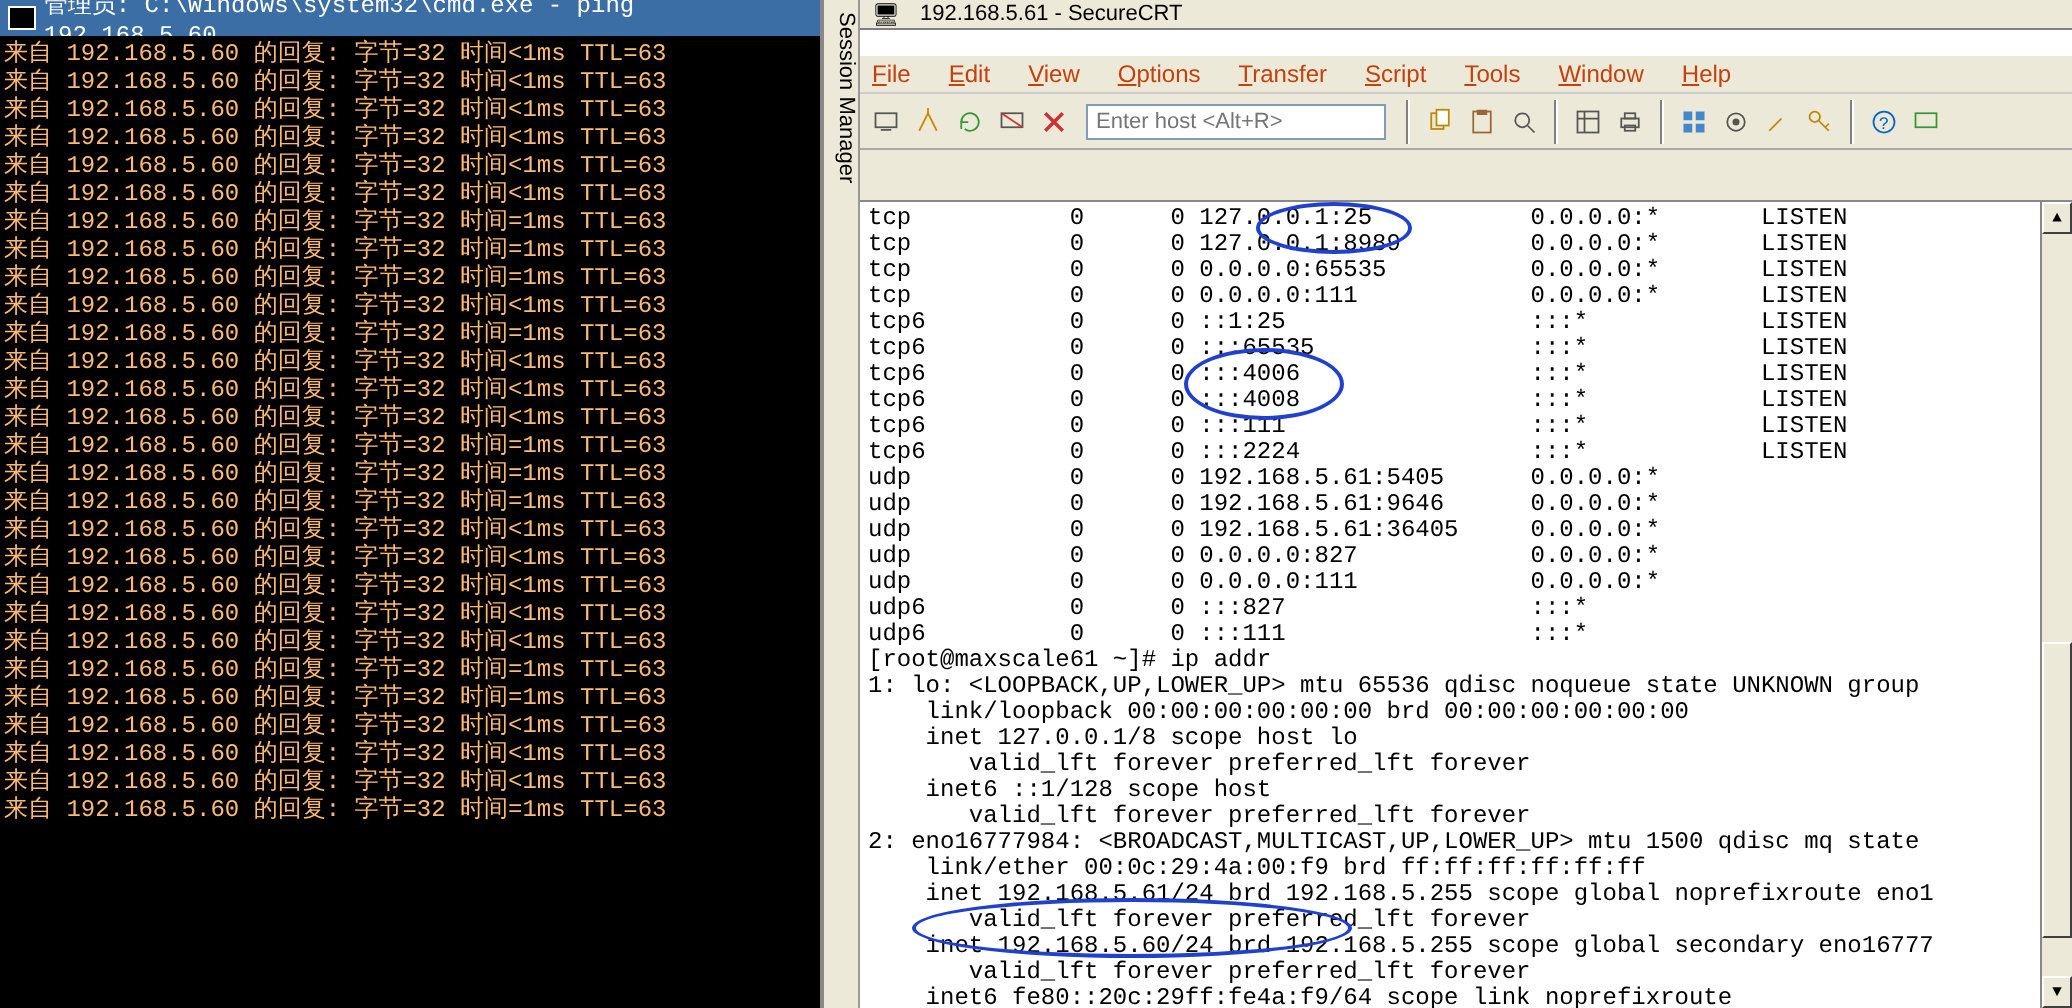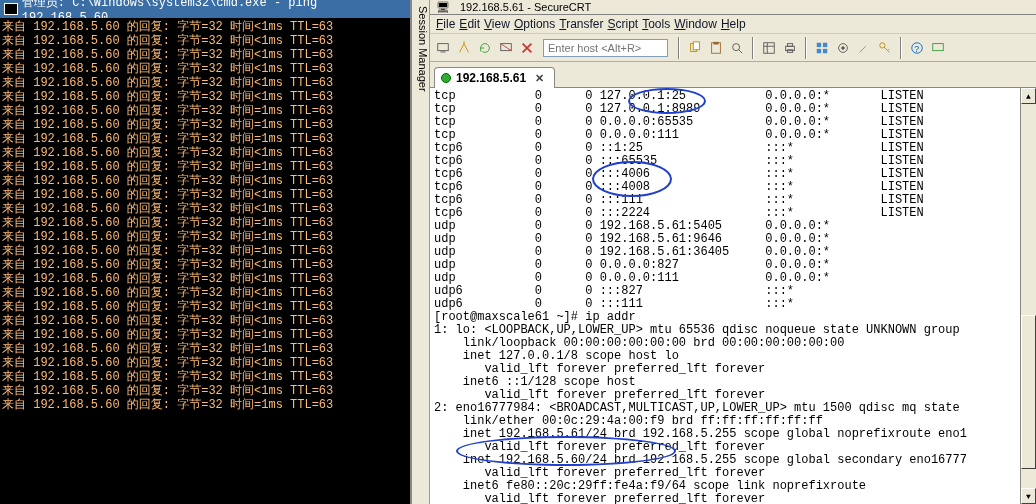--- a/index.html
+++ b/index.html
@@ -5,26 +5,26 @@
   * { margin: 0; padding: 0; box-sizing: border-box; }
   body { font-family: "SimSun", "Courier New", monospace; font-size: 12px; width: 1036px; height: 504px; overflow: hidden; display: flex; background: #d4d0c8; }
   .left-pane { width: 412px; height: 504px; display: flex; flex-direction: column; border-right: 2px solid #888; }
   .right-pane { width: 624px; height: 504px; display: flex; flex-flow: row; }
   .titlebar { background: linear-gradient(#3a6ea5,#3a6ea5); color: #fff; font-size: 12px; padding: 2px 4px; height: 18px; display: flex; align-items: center; gap: 4px; }
   .titlebar .icon { width: 14px; height: 12px; background: #000; border: 1px solid #fff; }
   .cmd-body { flex: 1; background: #000; color: #fdba74; font-family: "NSimSun", "Courier New", monospace; white-space: pre; line-height: 14px; padding: 2px 2px; overflow: hidden; font-size: 12px; }
   .session-mgr { width: 18px; background: #ece9d8; border-right: 1px solid #999; writing-mode: vertical-rl; text-orientation: mixed; font-size: 11px; padding-top: 6px; color: #000; text-align: left; font-family: Tahoma, sans-serif; }
   .right-inner { flex: 1; display: flex; flex-direction: column; background: #fff; }
   .right-title { background: #ece9d8; color: #000; font-size: 11px; padding: 1px 6px; border-bottom: 1px solid #808080; font-family: Tahoma,sans-serif; height: 15px; display:flex; align-items:center; gap:10px; }
-  .menubar { background: #ece9d8; padding: 2px 6px; font-size: 12px; display: flex; gap: 4px; color: #0f172a; font-family: Tahoma, sans-serif; border-bottom: 1px solid #ccc; }
+  .menubar { background: #ece9d8; padding: 2px 6px; font-size: 12px; display: flex; gap: 19px; color: #c2410c; font-family: Tahoma, sans-serif; border-bottom: 1px solid #ccc; margin-top: 13px; }
   .menubar span { cursor: default; }
   .toolbar { background: #ece9d8; padding: 2px 4px; display: flex; align-items: center; gap: 3px; border-bottom: 1px solid #aaa; height: 28px; }
   .tbtn { width: 18px; height: 18px; border: 1px solid #ece9d8; display: inline-flex; align-items: center; justify-content: center; font-size: 10px; color: #333; }
   .tbtn svg { width: 14px; height: 14px; }
-  .host-input { flex: 0 0 auto; margin: 0 4px; height: 18px; width: 125px; font-size: 11px; color: #888; padding: 0 4px; border: 1px solid #7f9db9; background: #fff; font-family: Tahoma,sans-serif; }
+  .host-input { flex: 0 0 auto; margin: 0 4px; height: 18px; width: 150px; font-size: 11px; color: #888; padding: 0 4px; border: 1px solid #7f9db9; background: #fff; font-family: Tahoma,sans-serif; }
   .vsep { width: 0; border-left: 1px solid #808080; border-right: 1px solid #fff; height: 22px; margin: 0 3px; }
   .tabs { background: #ece9d8; display: flex; align-items: flex-end; padding: 4px 4px 0 4px; gap: 4px; border-bottom: 1px solid #888; height: 26px; }
   .tab { background: #fff; border: 1px solid #888; border-bottom: none; border-radius: 4px 4px 0 0; padding: 3px 10px 3px 6px; display: flex; align-items: center; gap: 5px; font-size: 12px; font-family: Tahoma,sans-serif; font-weight: bold; position: relative; bottom: -1px; }
   .tab.inactive { background: #ece9d8; font-weight: normal; bottom: 0; border-bottom: 1px solid #888; }
   .tab .dot { width: 10px; height: 10px; border-radius: 50%; display: inline-block; }
   .tab .dot.green { background: #3a3; border: 1px solid #060; }
   .tab .dot.red { background: #c33; border: 1px solid #600; }
   .tab .close { font-size: 11px; color: #444; margin-left: 4px; }
   .term { flex: 1; background: #fff; color: #000; font-family: "Courier New", monospace; font-size: 12px; line-height: 13px; white-space: pre; padding: 2px 4px; overflow: hidden; position: relative; }
   .annot { position: absolute; border: 2px solid #2040d0; border-radius: 50%; pointer-events: none; }
@@ -189,25 +189,20 @@
             <text x="8" y="12" text-anchor="middle" font-size="10" fill="#06c">?</text>
           </svg>
         </span>
       <span class="tbtn">
           <svg viewBox="0 0 16 16">
             <rect x="2" y="3" width="12" height="8" fill="none" stroke="#393"></rect>
           </svg>
         </span>
     </div>
     <div class="tabs" id="tabs">
-        <div class="tab">
-          <span class="dot green"></span>
-          <span>192.168.5.61</span>
-          <span class="close">✕</span>
-        </div>
       </div>
     <div style="flex:1; display:flex; overflow:hidden;">
       <div class="term" id="term">tcp           0      0 127.0.0.1:25           0.0.0.0:*       LISTEN
 tcp           0      0 127.0.0.1:8989         0.0.0.0:*       LISTEN
 tcp           0      0 0.0.0.0:65535          0.0.0.0:*       LISTEN
 tcp           0      0 0.0.0.0:111            0.0.0.0:*       LISTEN
 tcp6          0      0 ::1:25                 :::*            LISTEN
 tcp6          0      0 :::65535               :::*            LISTEN
 tcp6          0      0 :::4006                :::*            LISTEN
 tcp6          0      0 :::4008                :::*            LISTEN

